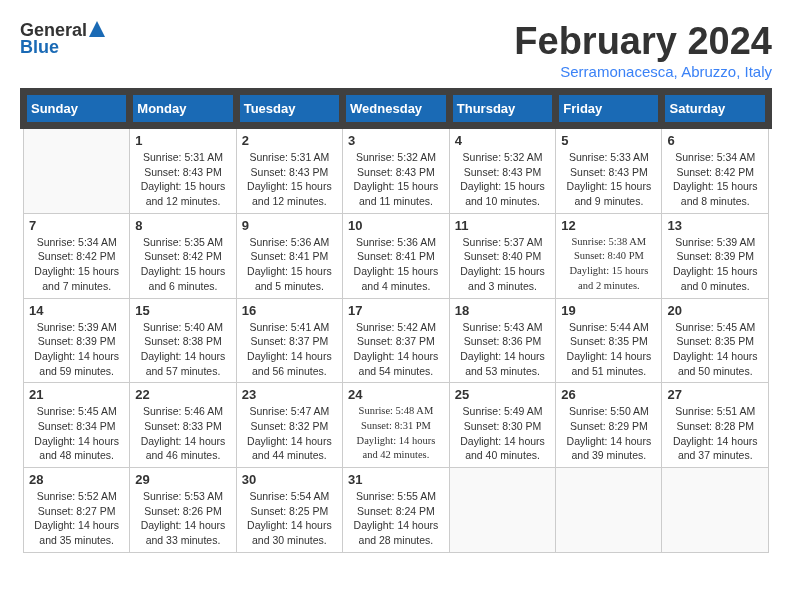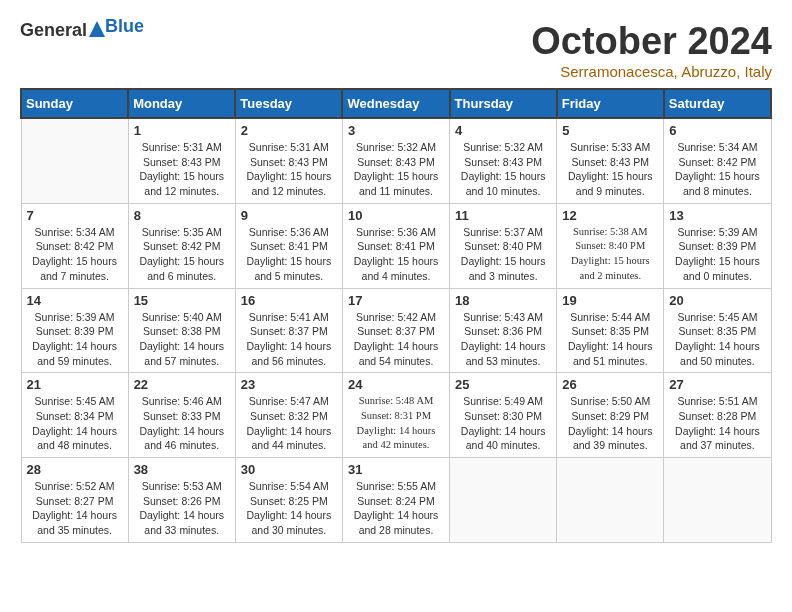--- a/index.html
+++ b/index.html
@@ -11,48 +11,48 @@
       padding: 20px;
     }
     .header {
       display: flex;
       justify-content: space-between;
       align-items: flex-start;
       margin-bottom: 8px;
     }
     .logo {
       display: flex;
-      flex-direction: row;
+      flex-direction: column;
       align-items: flex-start;
     }
     .title-section {
       text-align: right;
     }
     .month-title {
       font-size: 38px;
       font-weight: bold;
       color: #333;
     }
     .subtitle {
       font-size: 15px;
-      color: #a16207;
+      color: #3b82f6;
     }
     .calendar {
       width: 100%;
       border-collapse: collapse;
       font-size: 11px;
     }
     .calendar thead tr th {
       background-color: #1a6ab5;
       color: #fff;
       padding: 6px 4px;
       text-align: left;
       font-size: 13px;
       font-weight: bold;
-      border: 2px solid #404040;
+      border: 7px solid #404040;
     }
     .calendar tbody tr td {
       border: 1px solid #ccc;
       vertical-align: top;
       padding: 4px 5px;
       width: 107px;
       min-height: 80px;
       height: 80px;
     }
     .day-number {
@@ -85,21 +85,21 @@
       <span style="font-size:18px;font-weight:bold;color:#333;">General</span>
       <span style="display:inline-block;margin-left:2px;">
         <svg width="16" height="16" viewBox="0 0 16 16">
           <polygon points="8,0 16,16 0,16" fill="#1a6ab5"></polygon>
         </svg>
       </span>
     </div>
     <span style="font-size:18px;font-weight:bold;color:#1a6ab5;margin-top:-4px;">Blue</span>
   </div>
   <div class="title-section">
-    <div class="month-title">October 2024</div>
+    <div class="month-title">February 2024</div>
     <div class="subtitle">Serramonacesca, Abruzzo, Italy</div>
   </div>
 </div>
 
 <table class="calendar">
   <thead>
     <tr>
     <th>Sunday</th>
         <th>Monday</th>
         <th>Tuesday</th>
@@ -310,21 +310,21 @@
       </tr>
       <tr>
         <td>
           <span class="day-number">28</span>
           <div class="day-info" style="white-space: pre-line;">Sunrise: 5:52 AM
 Sunset: 8:27 PM
 Daylight: 14 hours
 and 35 minutes.</div>
         </td>
         <td>
-          <span class="day-number">38</span>
+          <span class="day-number">29</span>
           <div class="day-info" style="white-space: pre-line;">Sunrise: 5:53 AM
 Sunset: 8:26 PM
 Daylight: 14 hours
 and 33 minutes.</div>
         </td>
         <td>
           <span class="day-number">30</span>
           <div class="day-info" style="white-space: pre-line;">Sunrise: 5:54 AM
 Sunset: 8:25 PM
 Daylight: 14 hours

